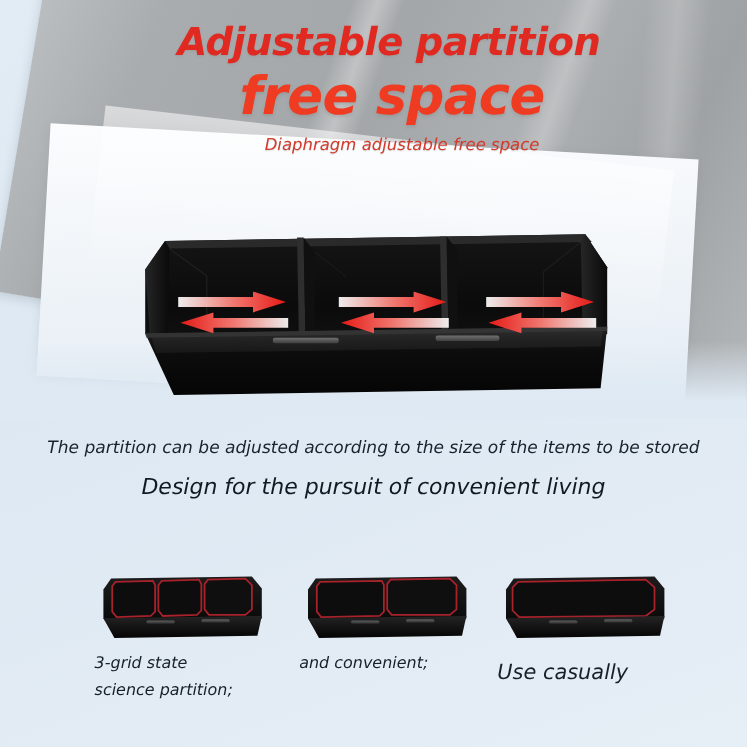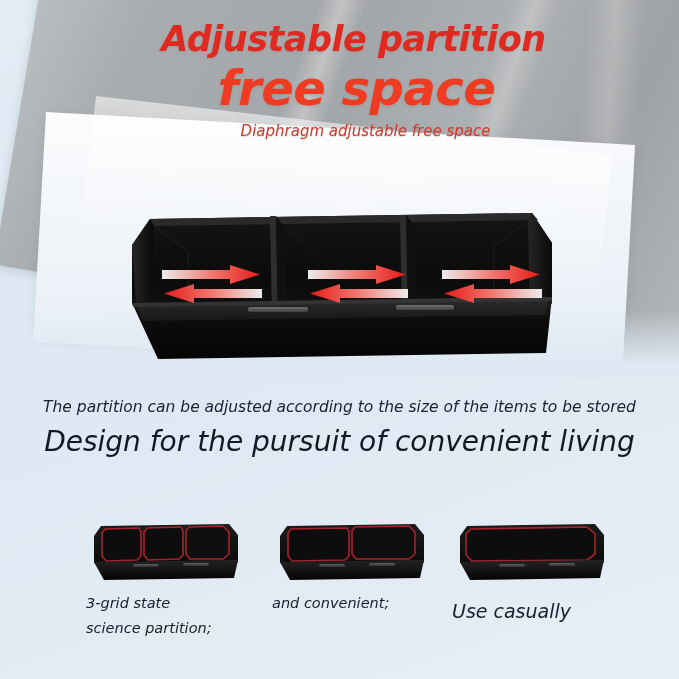--- a/index.html
+++ b/index.html
@@ -148,21 +148,21 @@
     font-family: "DejaVu Sans", sans-serif;
     font-style: italic;
     font-size: 15.5px;
     color: #18222c;
     line-height: 22px;
   }
   .mid-line-2 {
     margin-top: 9px;
     font-family: "DejaVu Sans", sans-serif;
     font-style: italic;
-    font-size: 28px;
+    font-size: 20px;
     color: #111a22;
     line-height: 30px;
   }
 
   
   .thumbs {
     position: absolute;
     left: 0; top: 520px;
     width: 679px;
     height: 150px;

